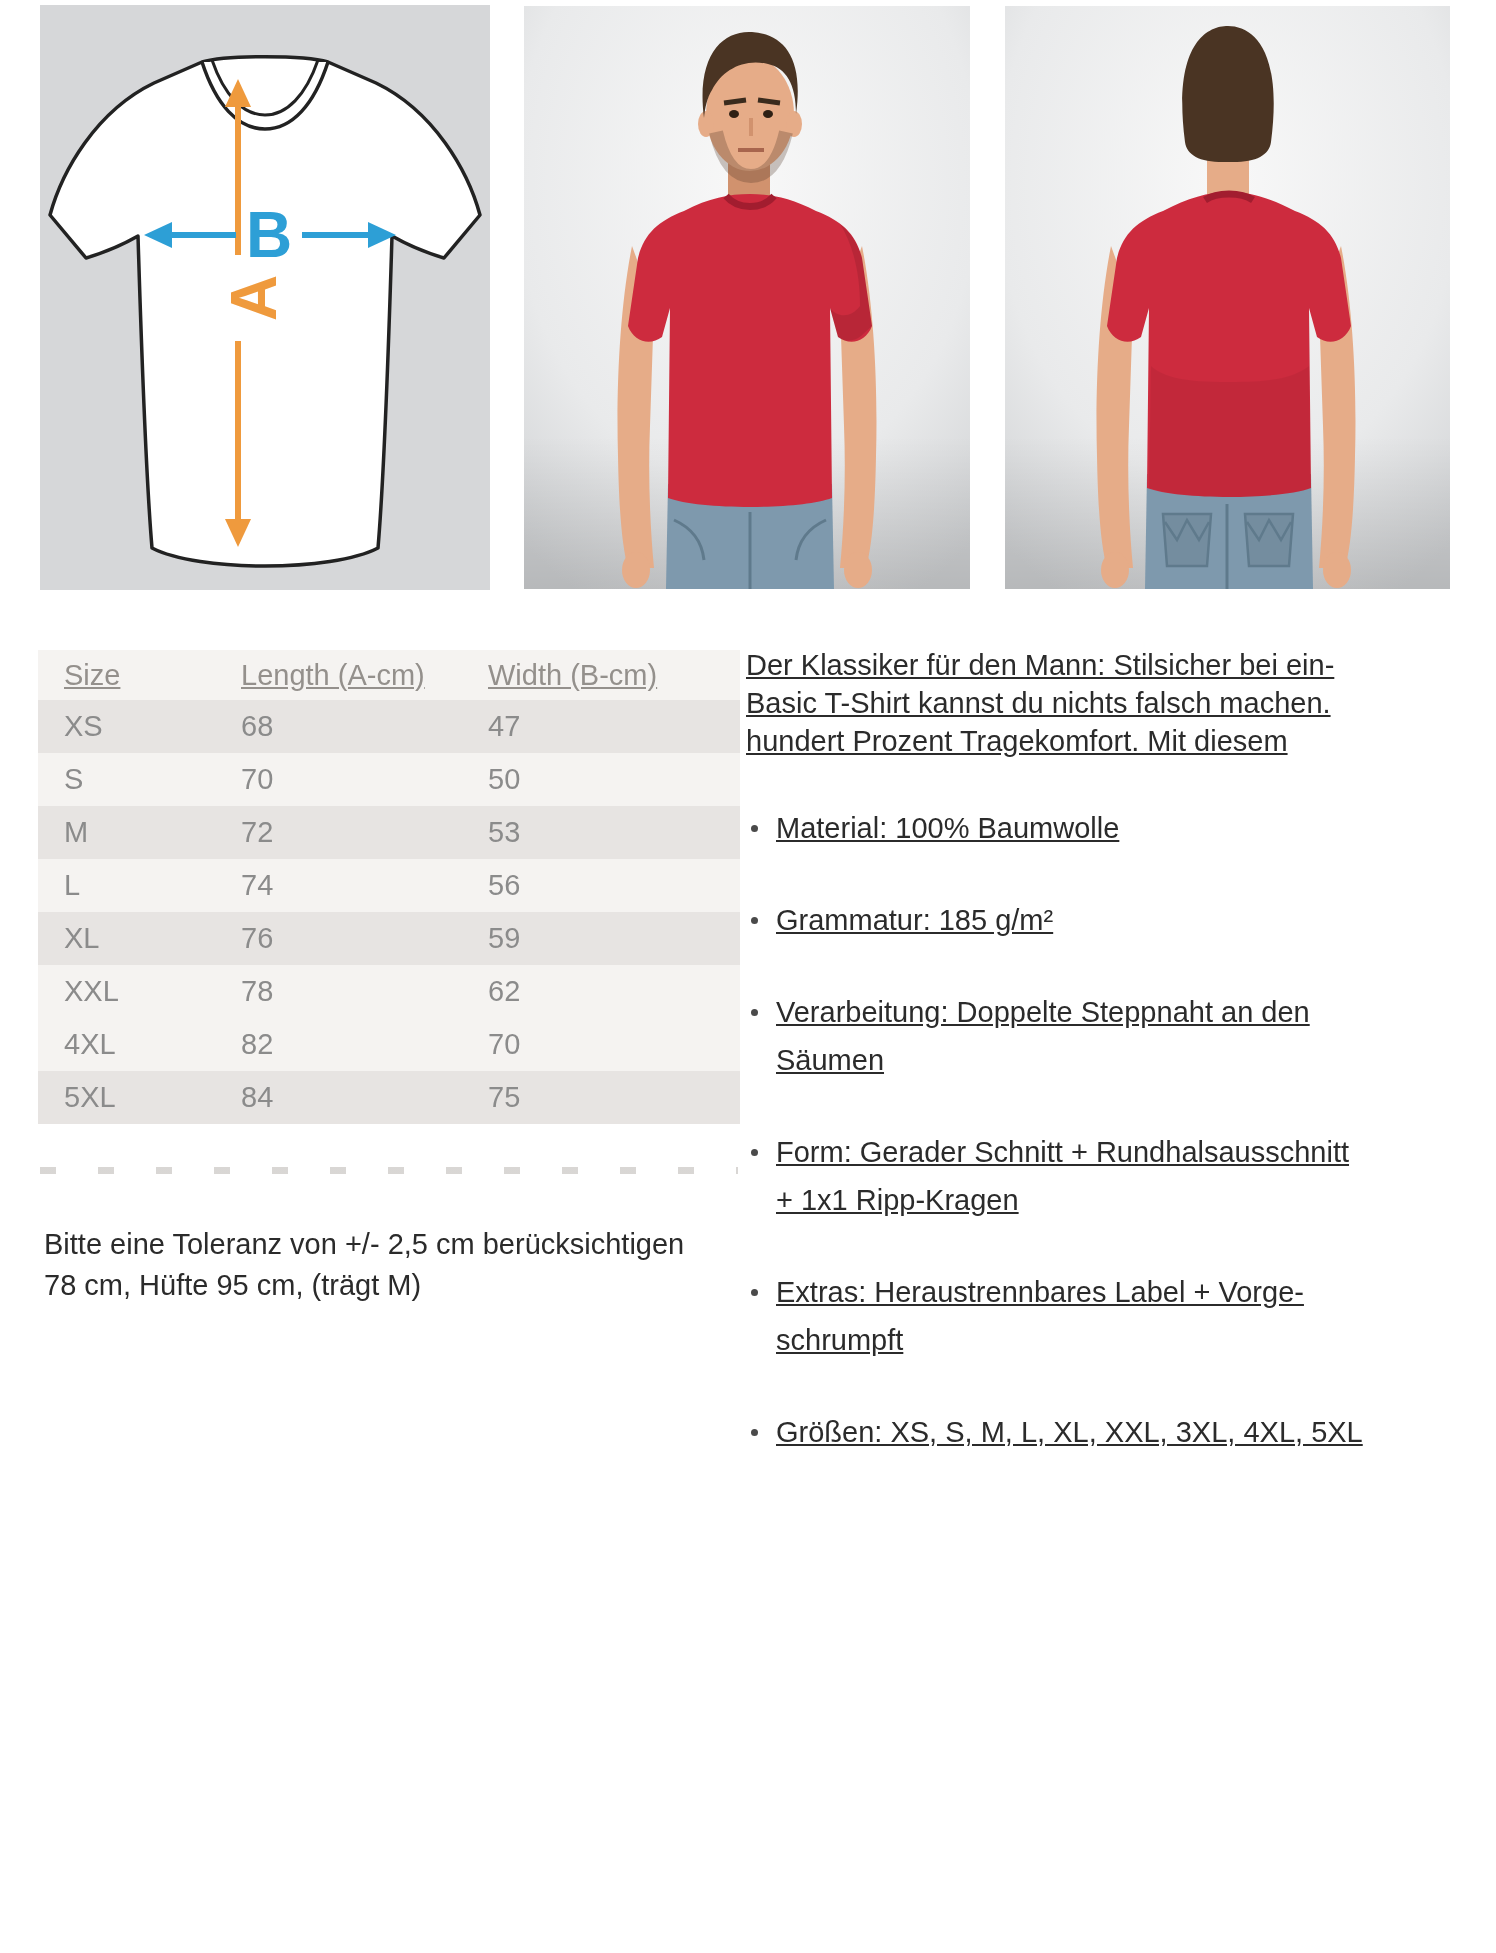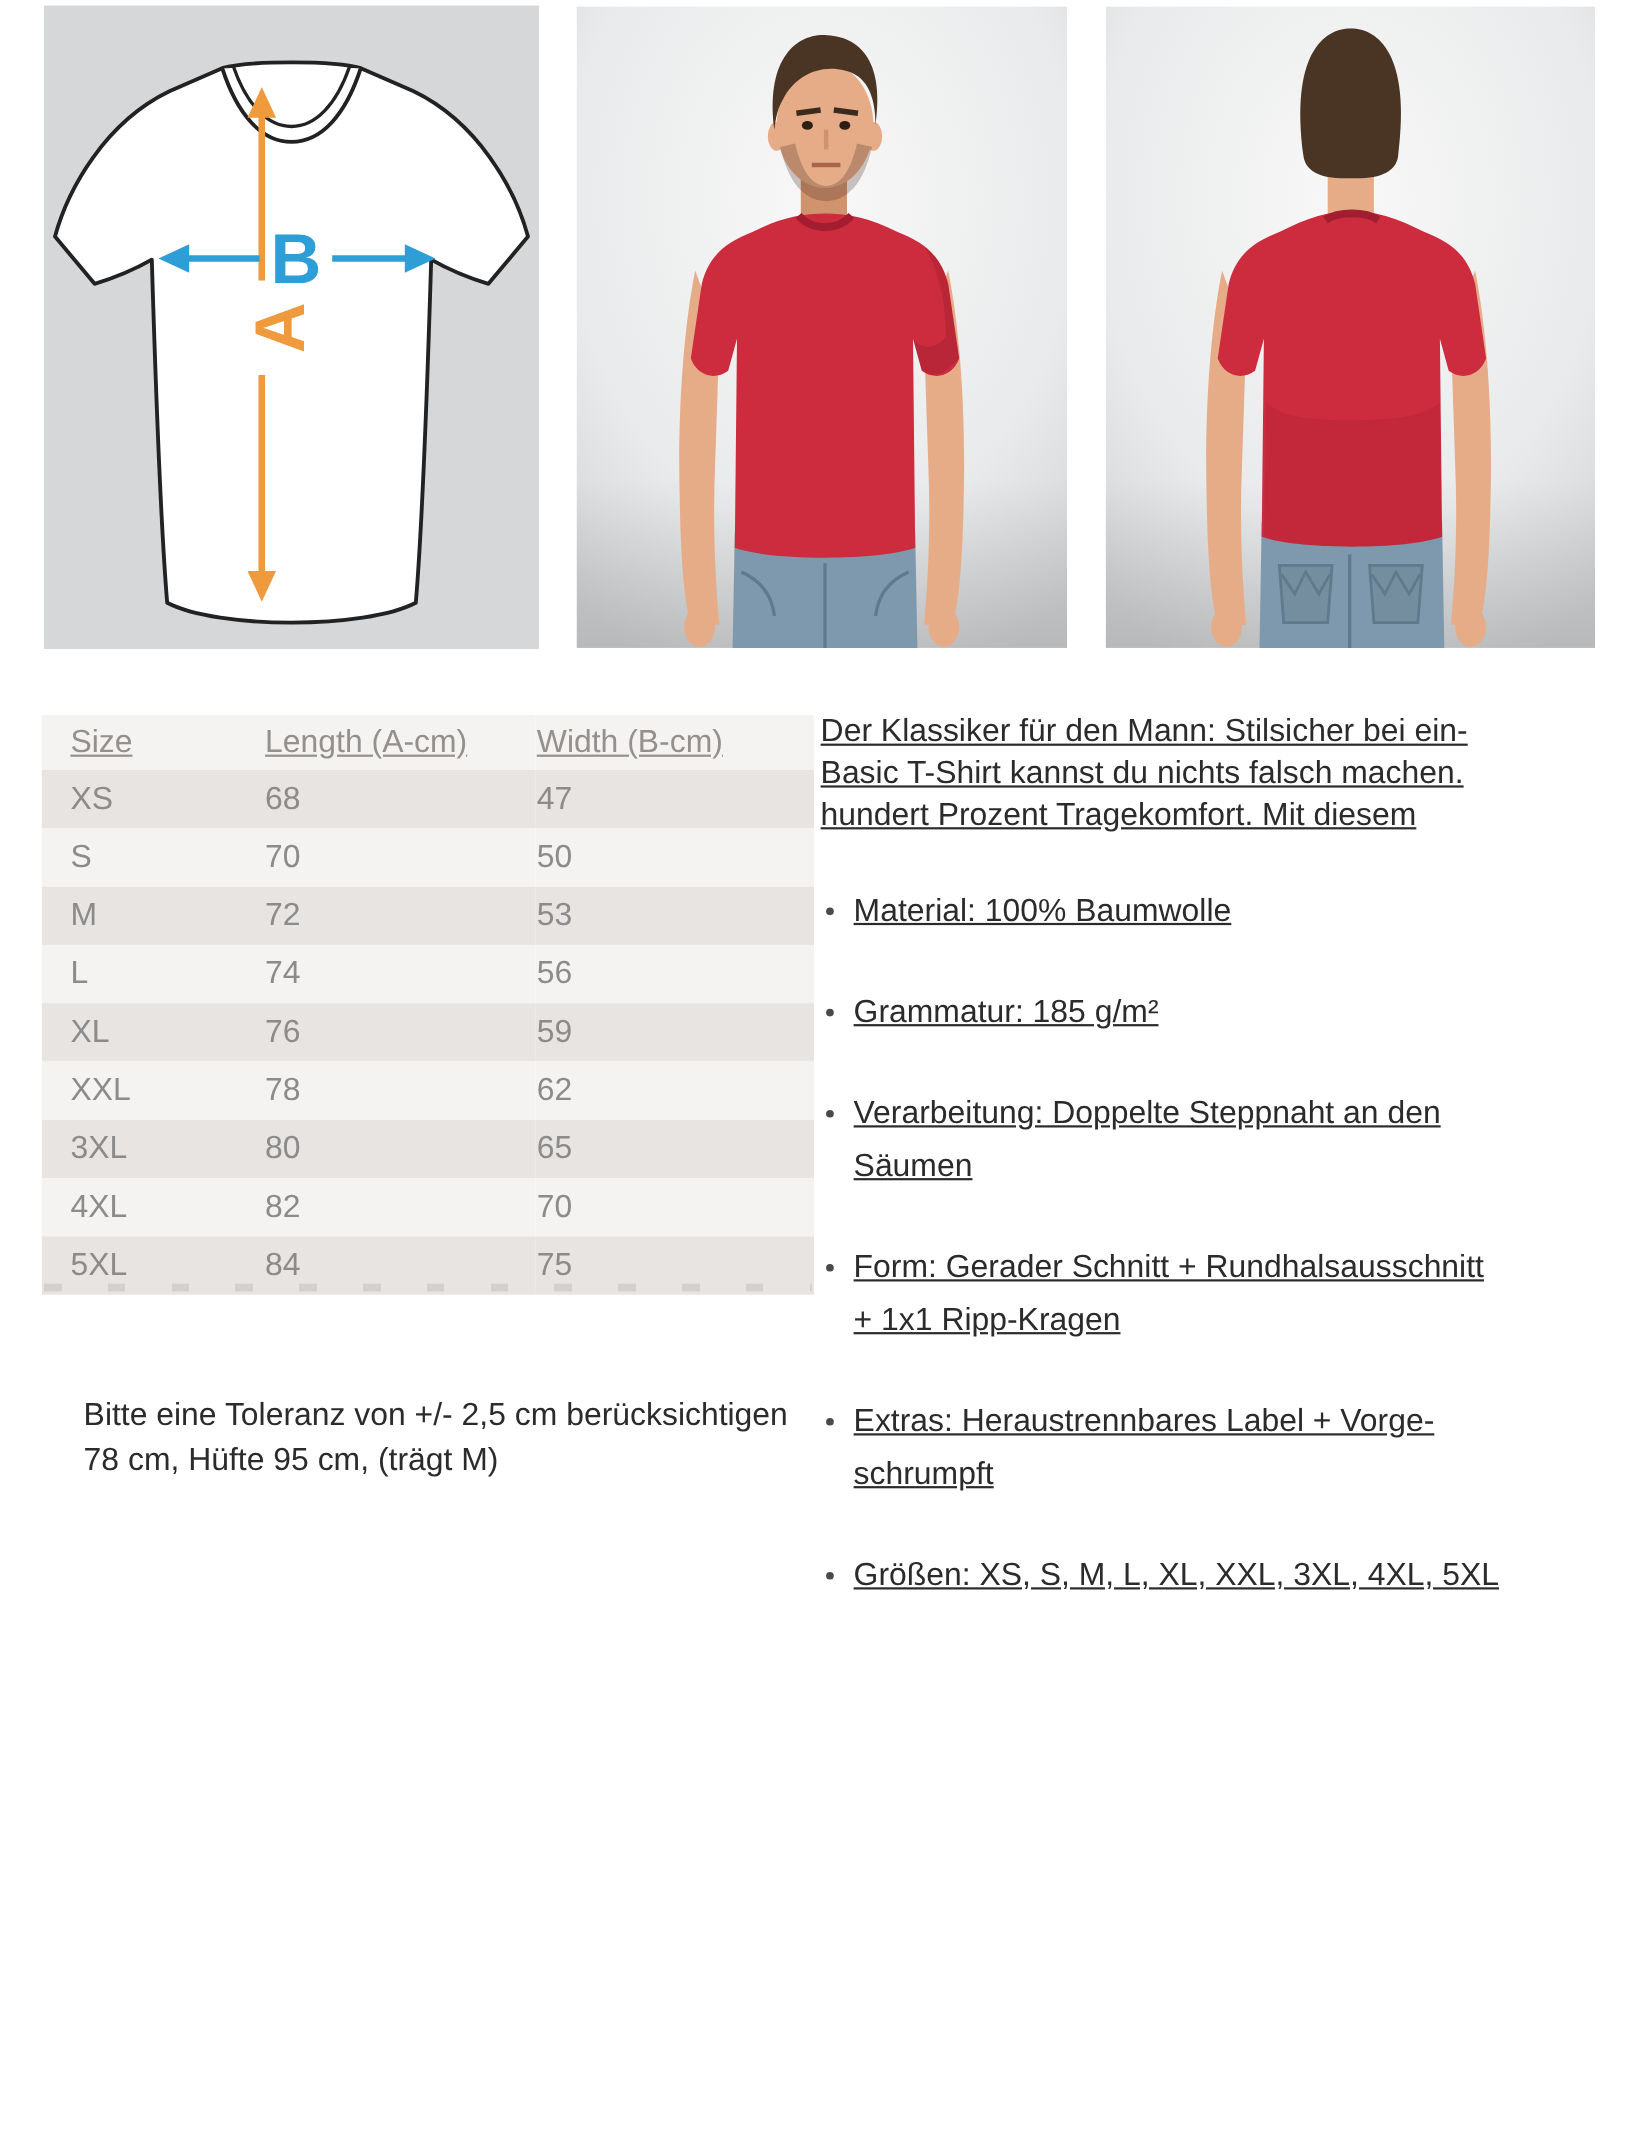--- a/index.html
+++ b/index.html
@@ -29,22 +29,22 @@
   
   .desc{position:absolute;left:746px;top:646px;color:var(--text-dark,#2b2b2b);text-decoration:underline;}
   .desc .iline{display:block;white-space:nowrap;font-size:29px;line-height:38px;}
   .spec-list{list-style:none;margin:36px 0 0 0;padding:0;}
   .spec-list li{position:relative;padding-left:30px;font-size:29px;line-height:48px;margin-top:44px;}
   .spec-list .dot{position:absolute;left:5px;top:21px;width:7px;height:7px;border-radius:50%;
                   background:#4a4a4a;}
   .spec-list .bline{display:block;white-space:nowrap;}
 
   
-  .notes{position:absolute;left:44px;top:1266px;font-size:29px;line-height:41px;
-         color:var(--text-dark,#2b2b2b);margin-left:32px;}
+  .notes{position:absolute;left:44px;top:1224px;font-size:29px;line-height:41px;
+         color:var(--text-dark,#2b2b2b);}
   .notes .nline{display:block;white-space:nowrap;}
   .notes b{font-weight:700;}
 </style>
 </head>
 <body>
 
 <div class="page">
 
   <div class="panel" id="panel-diagram">
     <svg viewBox="0 0 450 585">
@@ -207,25 +207,20 @@
         <tr class="row-odd">
           <td>XL</td>
           <td>76</td>
           <td>59</td>
         </tr>
         <tr class="row-even">
           <td>XXL</td>
           <td>78</td>
           <td>62</td>
         </tr>
-        <tr class="row-odd">
-          <td>3XL</td>
-          <td>80</td>
-          <td>65</td>
-        </tr>
         <tr class="row-even">
           <td>4XL</td>
           <td>82</td>
           <td>70</td>
         </tr>
         <tr class="row-odd">
           <td>5XL</td>
           <td>84</td>
           <td>75</td>
         </tr>

